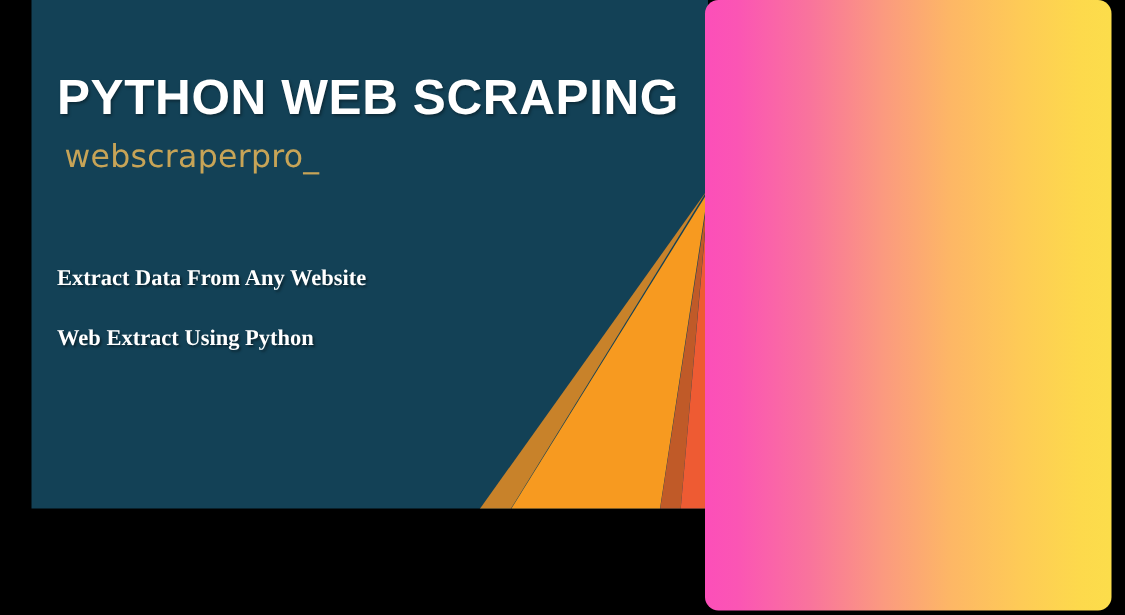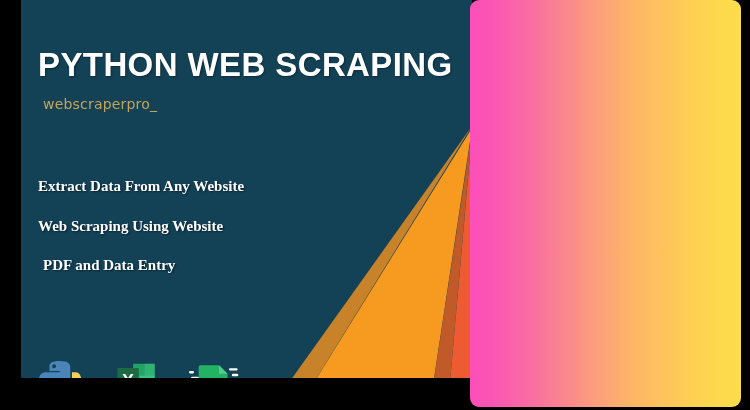--- a/index.html
+++ b/index.html
@@ -21,21 +21,21 @@
     background: #000000;
     overflow: hidden;
   }
 
   
   #left-panel {
     position: absolute;
     left: 21px;
     top: 0px;
     width: 451px;
-    height: 378px;
+    height: 339px;
     background: #134156;
     overflow: hidden;
   }
 
   
   .ray {
     position: absolute;
     left: 0;
     top: 0;
     width: 451px;
@@ -56,21 +56,21 @@
     font-size: 33px;
     line-height: 38px;
     color: #ffffff;
     letter-spacing: 0.4px;
     white-space: nowrap;
     text-shadow: 1px 1px 2px rgba(0,0,0,0.35);
     margin: 0;
   }
   #sub-title {
     font-family: "DejaVu Sans", sans-serif;
-    font-size: 14px;
+    font-size: 21px;
     line-height: 26px;
     color: #c7a457;
     letter-spacing: 0.2px;
     margin: 7px 0 0 5px;
     white-space: nowrap;
   }
 
   
   #feature-list {
     position: absolute;
@@ -148,22 +148,21 @@
       <polygon points="451,133 427,405 451,405" fill="#ee5b33"></polygon>
     </svg>
 
     <div id="title-block">
       <div id="main-title">PYTHON WEB SCRAPING</div>
       <div id="sub-title">webscraperpro_</div>
     </div>
 
     <ul id="feature-list">
       <li class="feature-item">Extract Data From Any Website</li>
-      <li class="feature-item">Web Scraping Using Website</li>
-      <li class="feature-item indent">PDF and Data Entry</li>
+      <li class="feature-item">Web Extract Using Python</li>
     </ul>
 
     <div id="icon-row">
 
       <svg class="app-icon" viewBox="0 0 64 64">
         <path fill="#4b84b8" d="M31.6 4.2c-2.6 0-5 .22-7.1.62-6.1 1.1-7.2 3.35-7.2 7.55v5.55h14.4v1.85H12.0c-4.2 0-7.9 2.55-9.05 7.4-1.33 5.55-1.39 9.0 0 14.8 1.03 4.3 3.5 7.4 7.7 7.4h4.95v-6.65c0-4.8 4.15-9.05 9.05-9.05h14.35c4.05 0 7.25-3.3 7.25-7.35V12.37c0-3.9-3.3-6.85-7.25-7.5-2.5-.42-5.1-.62-7.4-.67zm-7.8 4.4c1.5 0 2.7 1.25 2.7 2.77 0 1.52-1.2 2.75-2.7 2.75-1.5 0-2.7-1.23-2.7-2.75 0-1.52 1.2-2.77 2.7-2.77z"></path>
         <path fill="#f3d05a" d="M48.65 19.77v6.45c0 5.0-4.25 9.22-9.05 9.22H25.25c-3.98 0-7.25 3.4-7.25 7.35v13.78c0 3.92 3.4 6.22 7.25 7.35 4.6 1.35 9.05 1.6 14.35 0 3.65-1.05 7.25-3.18 7.25-7.35v-5.55H32.45v-1.85h21.55c4.2 0 5.75-2.92 7.2-7.32 1.5-4.52 1.45-8.88 0-14.8-1.05-4.2-3.0-7.28-7.2-7.28h-5.35zM40.5 50.3c1.5 0 2.7 1.23 2.7 2.75 0 1.53-1.2 2.77-2.7 2.77-1.5 0-2.7-1.24-2.7-2.77 0-1.52 1.2-2.75 2.7-2.75z"></path>
       </svg>
 
       <svg class="app-icon" viewBox="0 0 64 64">

